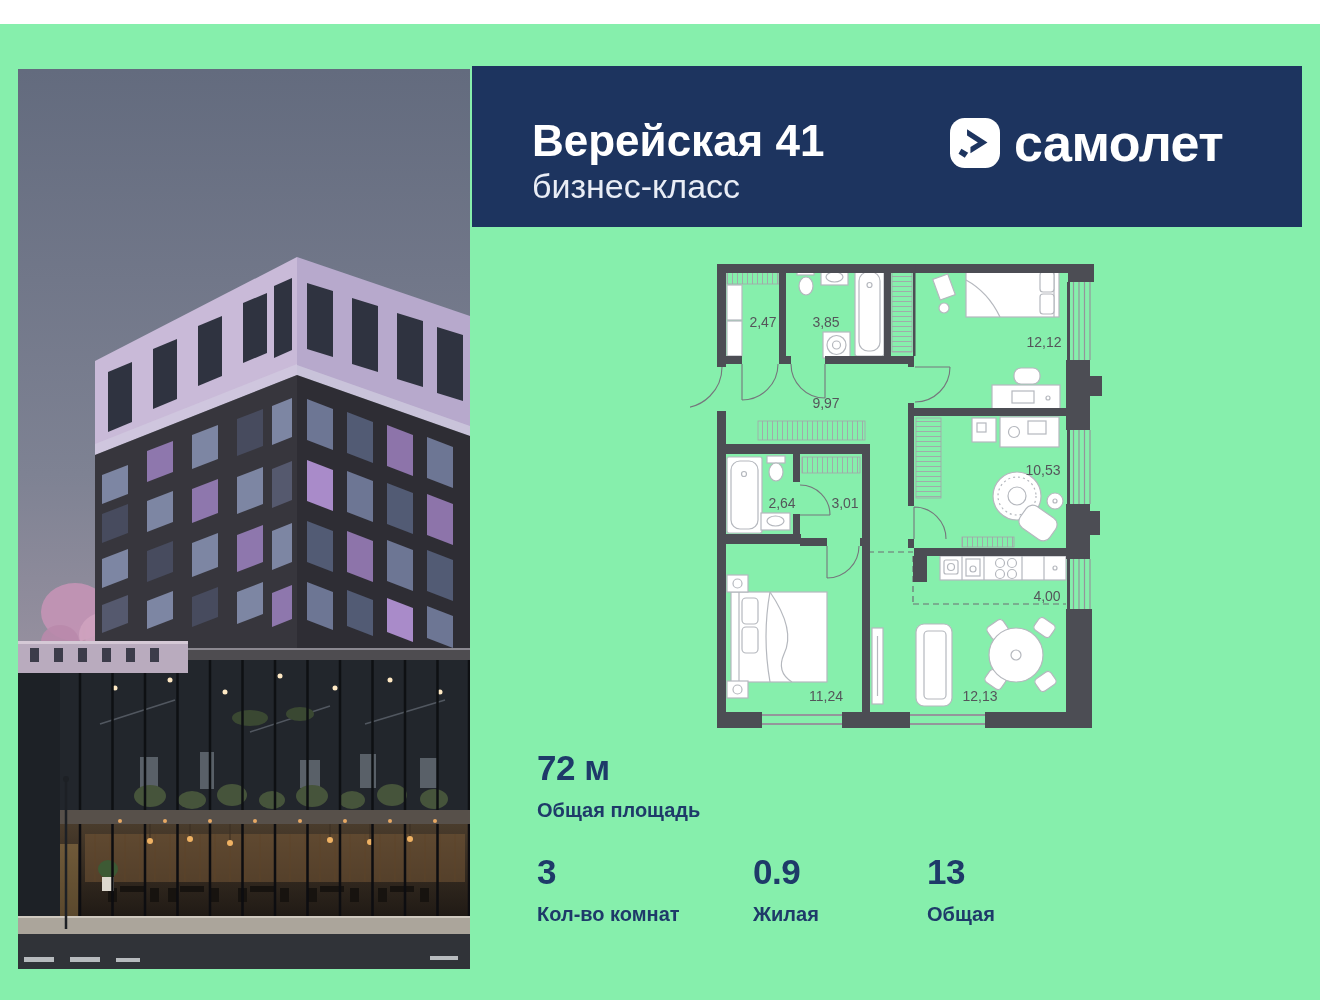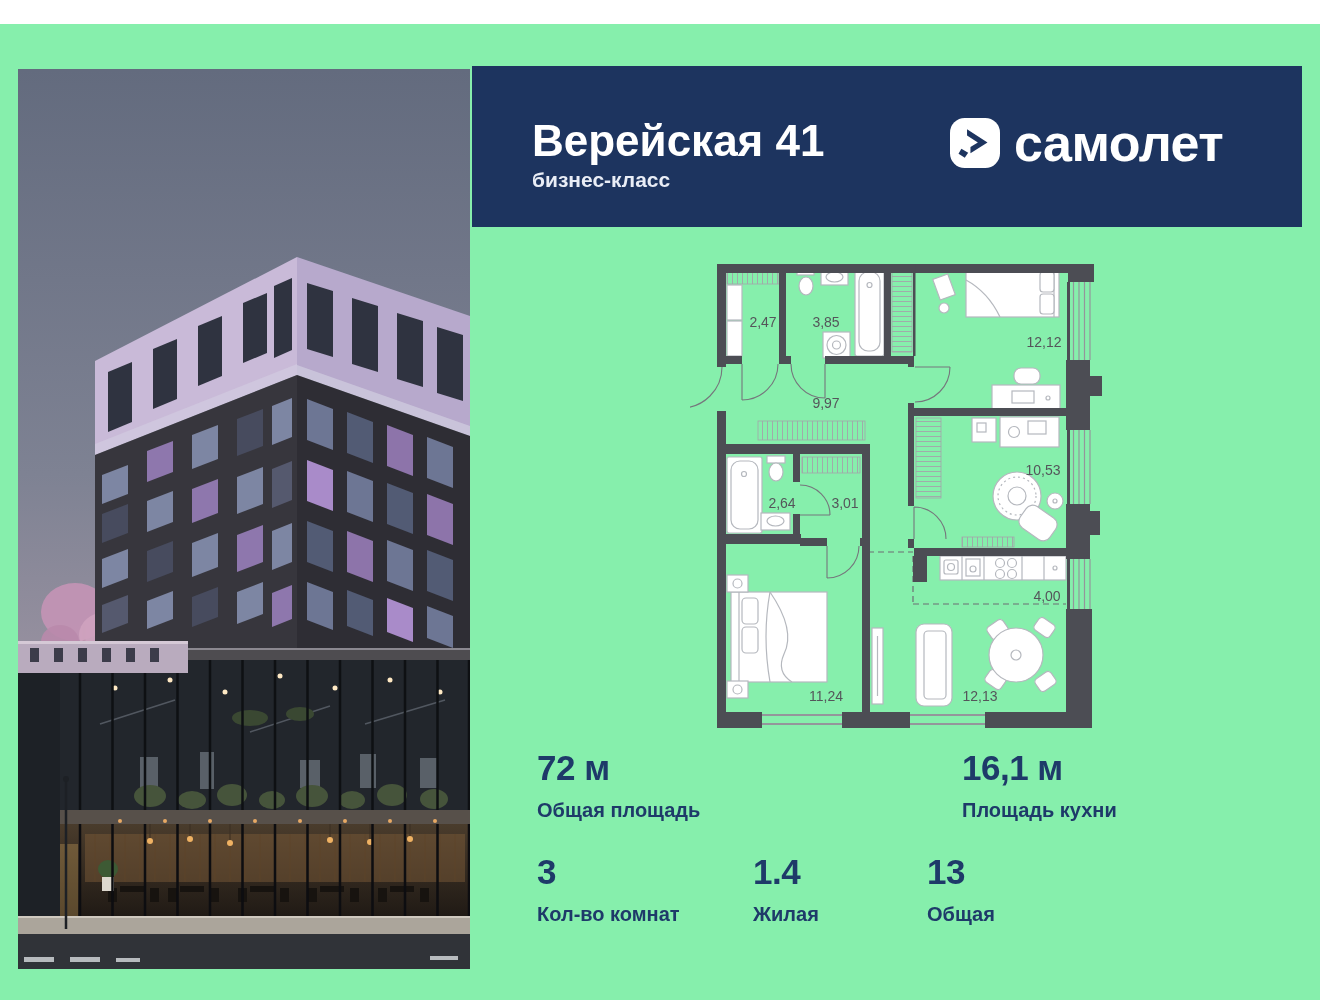--- a/index.html
+++ b/index.html
@@ -2,22 +2,22 @@
 <html><head>
 <meta charset="utf-8">
 <style>
   html,body{margin:0;padding:0;background:#fff;}
   .card{position:relative;width:1320px;height:1000px;background:#86efac;overflow:hidden;
         font-family:"Liberation Sans",sans-serif;margin-top:24px;}
   .photo{position:absolute;left:18px;top:45px;width:452px;height:900px;display:block;}
   .banner{position:absolute;left:472px;top:42px;width:830px;height:161px;background:#1d345f;}
   .banner .title{position:absolute;left:60px;top:53px;color:#ffffff;font-size:44px;
         font-weight:700;line-height:1;letter-spacing:0;white-space:nowrap;}
-  .banner .subtitle{position:absolute;left:60px;top:103px;color:#e9edf6;font-size:21px;
-        font-weight:700;line-height:1;white-space:nowrap;}
+  .banner .subtitle{position:absolute;left:60px;top:103px;color:#e9edf6;font-size:34px;
+        font-weight:400;line-height:1;white-space:nowrap;}
   .logo{position:absolute;left:478px;top:50px;height:54px;display:flex;align-items:center;}
   .logo svg{display:block;}
   .logo .brand-text{color:#ffffff;font-size:52px;font-weight:700;line-height:1;
         margin-left:14px;letter-spacing:-0.5px;}
   .plan{position:absolute;left:690px;top:225px;width:430px;height:490px;display:block;}
   .stat{position:absolute;color:#1e3a69;}
   .stat .value{font-size:35px;font-weight:700;line-height:1;letter-spacing:-0.5px;white-space:nowrap;}
   .stat .label{font-size:20px;font-weight:700;margin-top:15px;line-height:1;white-space:nowrap;}
 </style>
 </head>
@@ -449,30 +449,26 @@
       <text x="1047" y="577">4,00</text>
       <text x="826" y="677">11,24</text>
       <text x="980" y="677">12,13</text>
     </g>
   </svg>
 
   <div class="stat" style="left:537px;top:726px;">
     <div class="value">72 м</div>
     <div class="label">Общая площадь</div>
   </div>
-  <div class="stat" style="left:962px;top:726px;">
-    <div class="value">16,1 м</div>
-    <div class="label">Площадь кухни</div>
-  </div>
   <div class="stat" style="left:537px;top:830px;">
     <div class="value">3</div>
     <div class="label">Кол-во комнат</div>
   </div>
   <div class="stat" style="left:753px;top:830px;">
-    <div class="value">1.4</div>
+    <div class="value">0.9</div>
     <div class="label">Жилая</div>
   </div>
   <div class="stat" style="left:927px;top:830px;">
     <div class="value">13</div>
     <div class="label">Общая</div>
   </div>
 
 </div>
 
 </body></html>

